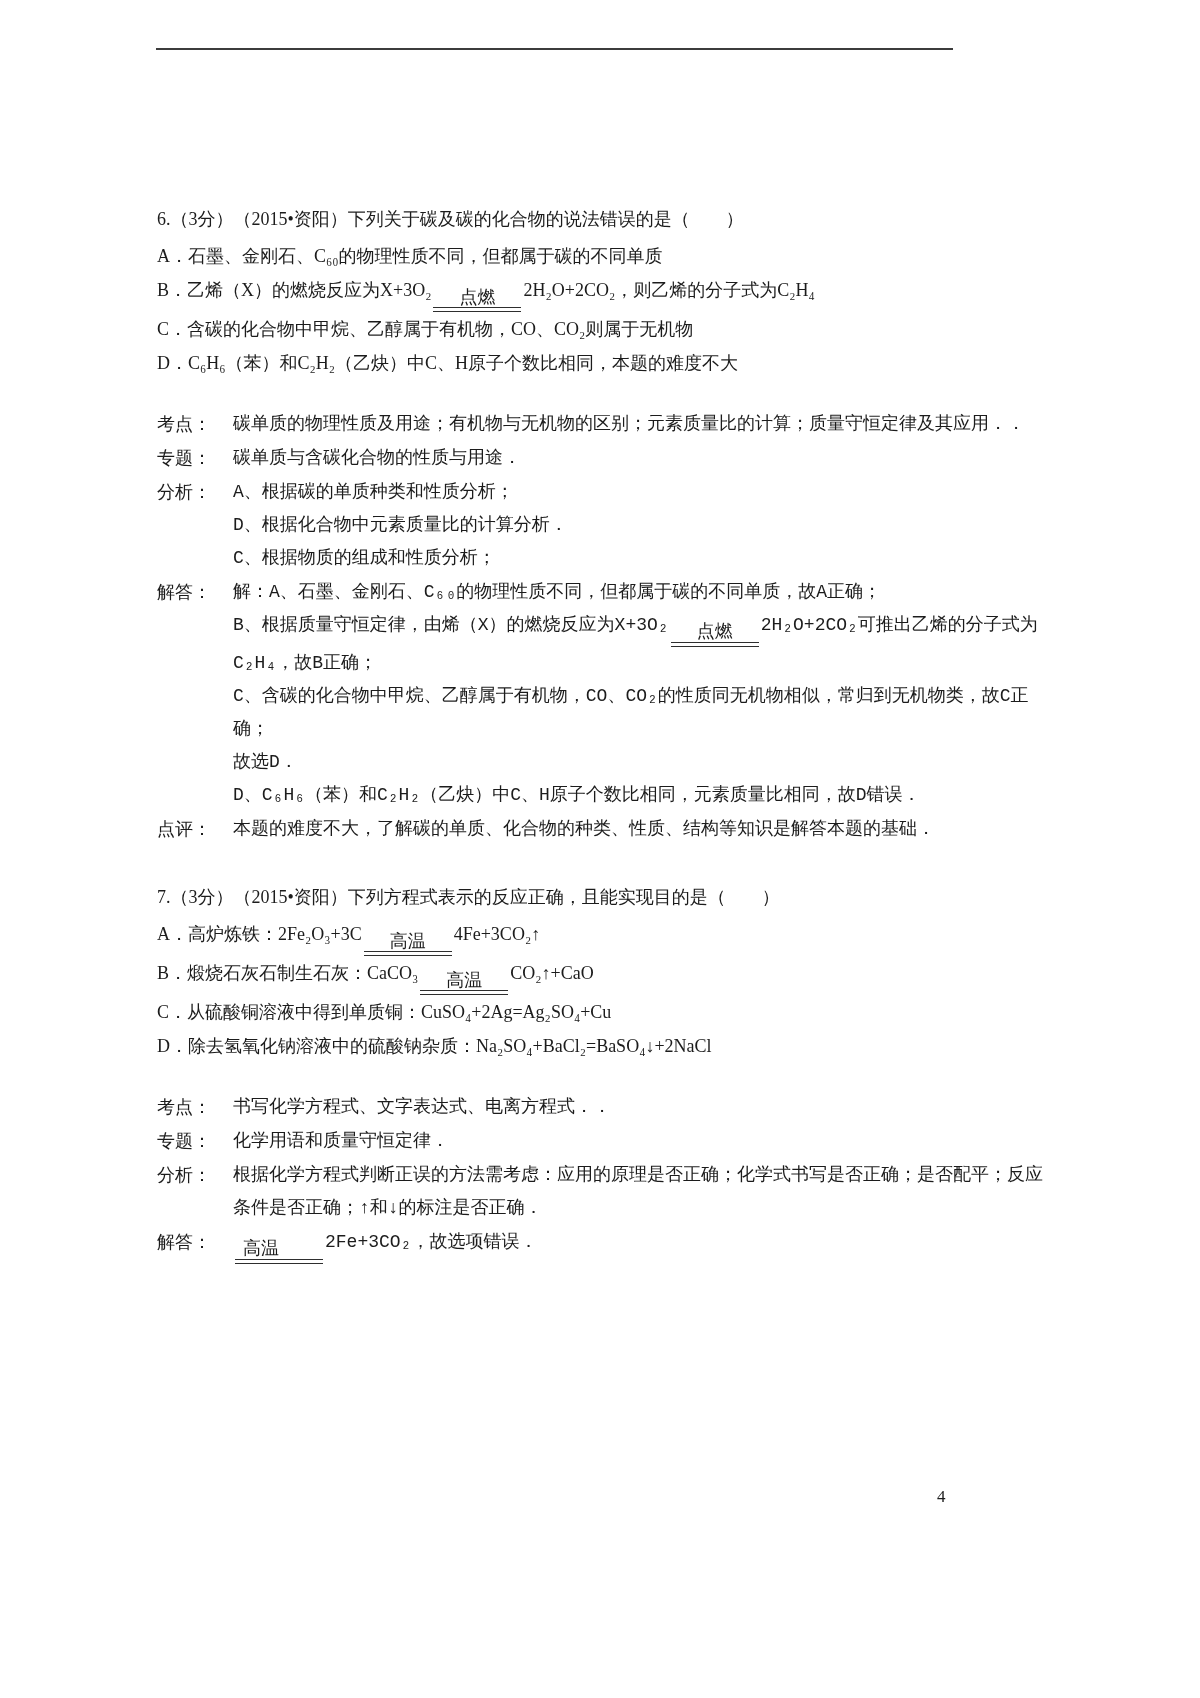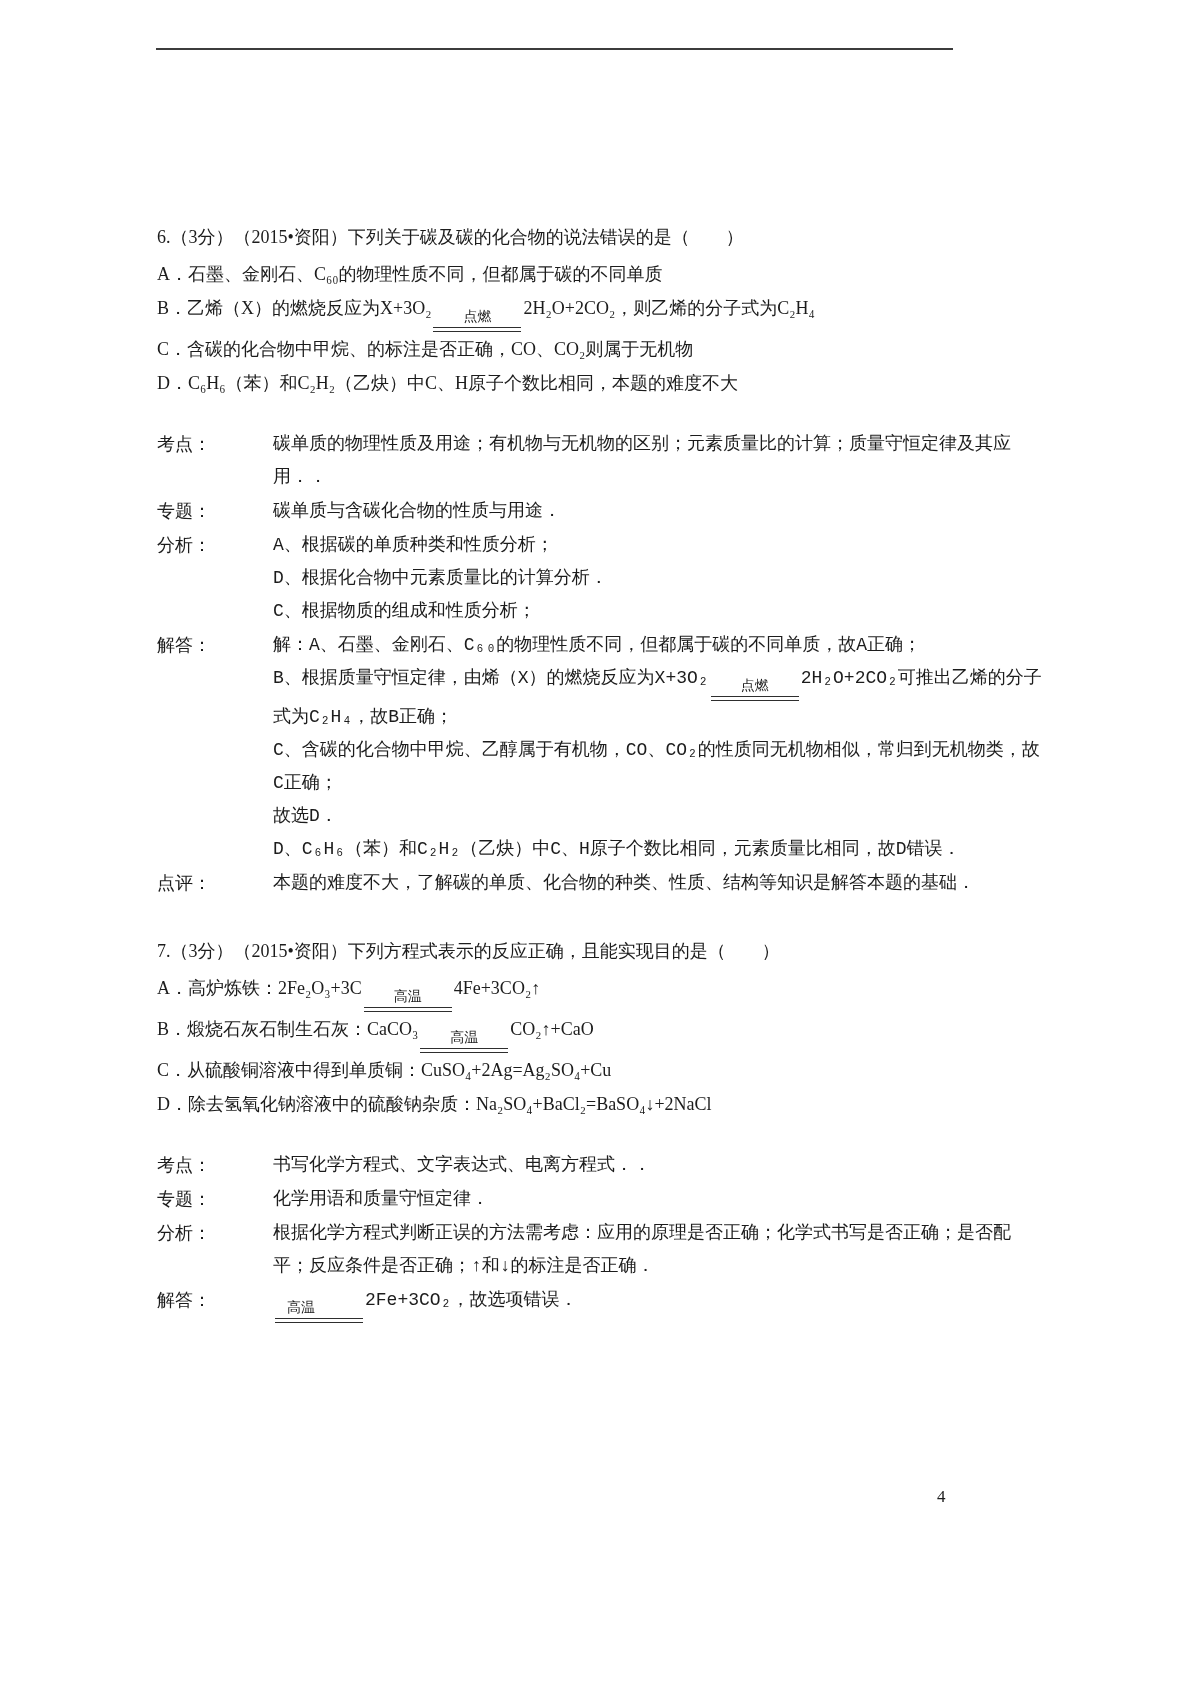--- a/index.html
+++ b/index.html
@@ -18,44 +18,44 @@
   .top-rule {
     position: absolute;
     left: 156px;
     top: 48px;
     width: 797px;
     border-top: 2px solid #3c3c3c;
   }
   .content {
     position: absolute;
     left: 157px;
-    top: 221px;
+    top: 203px;
     width: 888px;
   }
   .q-title { margin: 0 0 4px 0; }
   .opt { display: flex; align-items: flex-start; margin: 1px 0; }
   .opt-label { flex: 0 0 30px; }
   .opt-text { flex: 1; }
   
   .cond-eq {
     display: inline-block;
     vertical-align: -7px;
     text-align: center;
     margin: 0 2px;
     line-height: normal;
   }
-  .cond { display: block; font-size: 14px; line-height: 20px; }
+  .cond { display: block; font-size: 18px; line-height: 20px; }
   .bar {
     display: block;
     width: 88px;
     height: 5px;
     border-top: 1.5px solid #2e2e2e;
     border-bottom: 1.5px solid #2e2e2e;
   }
-  .sec { display: flex; align-items: flex-start; margin: 1px 0; gap: 40px; }
+  .sec { display: flex; align-items: flex-start; margin: 1px 0; }
   .sec-label { flex: 0 0 76px; }
   .sec-body { flex: 1; }
   .sec-body p { margin: 0; font-family: Liberation Mono, monospace; }
   .sub { margin-left: 36px; }
   .hang { padding-left: 36px; text-indent: -36px; }
   .vgap { height: 26px; }
   .vgap-lg { height: 34px; }
   .page-num {
     position: absolute;
     left: 937px;
@@ -79,21 +79,21 @@
         <span class="opt-text">石墨、金刚石、C₆₀的物理性质不同，但都属于碳的不同单质</span>
       </div>
 
       <div class="opt">
         <span class="opt-label">B．</span>
         <span class="opt-text"><span>乙烯（X）的燃烧反应为X+3O₂</span><span class="cond-eq"><span class="cond">点燃</span><span class="bar"></span></span><span>2H₂O+2CO₂，则乙烯的分子式为C₂H₄</span></span>
       </div>
 
       <div class="opt">
         <span class="opt-label">C．</span>
-        <span class="opt-text">含碳的化合物中甲烷、的标注是否正确，CO、CO₂则属于无机物</span>
+        <span class="opt-text">含碳的化合物中甲烷、乙醇属于有机物，CO、CO₂则属于无机物</span>
       </div>
 
       <div class="opt">
         <span class="opt-label">D．</span>
         <span class="opt-text">C₆H₆（苯）和C₂H₂（乙炔）中C、H原子个数比相同，本题的难度不大</span>
       </div>
 
       <div class="vgap"></div>
 
       <div class="sec">

